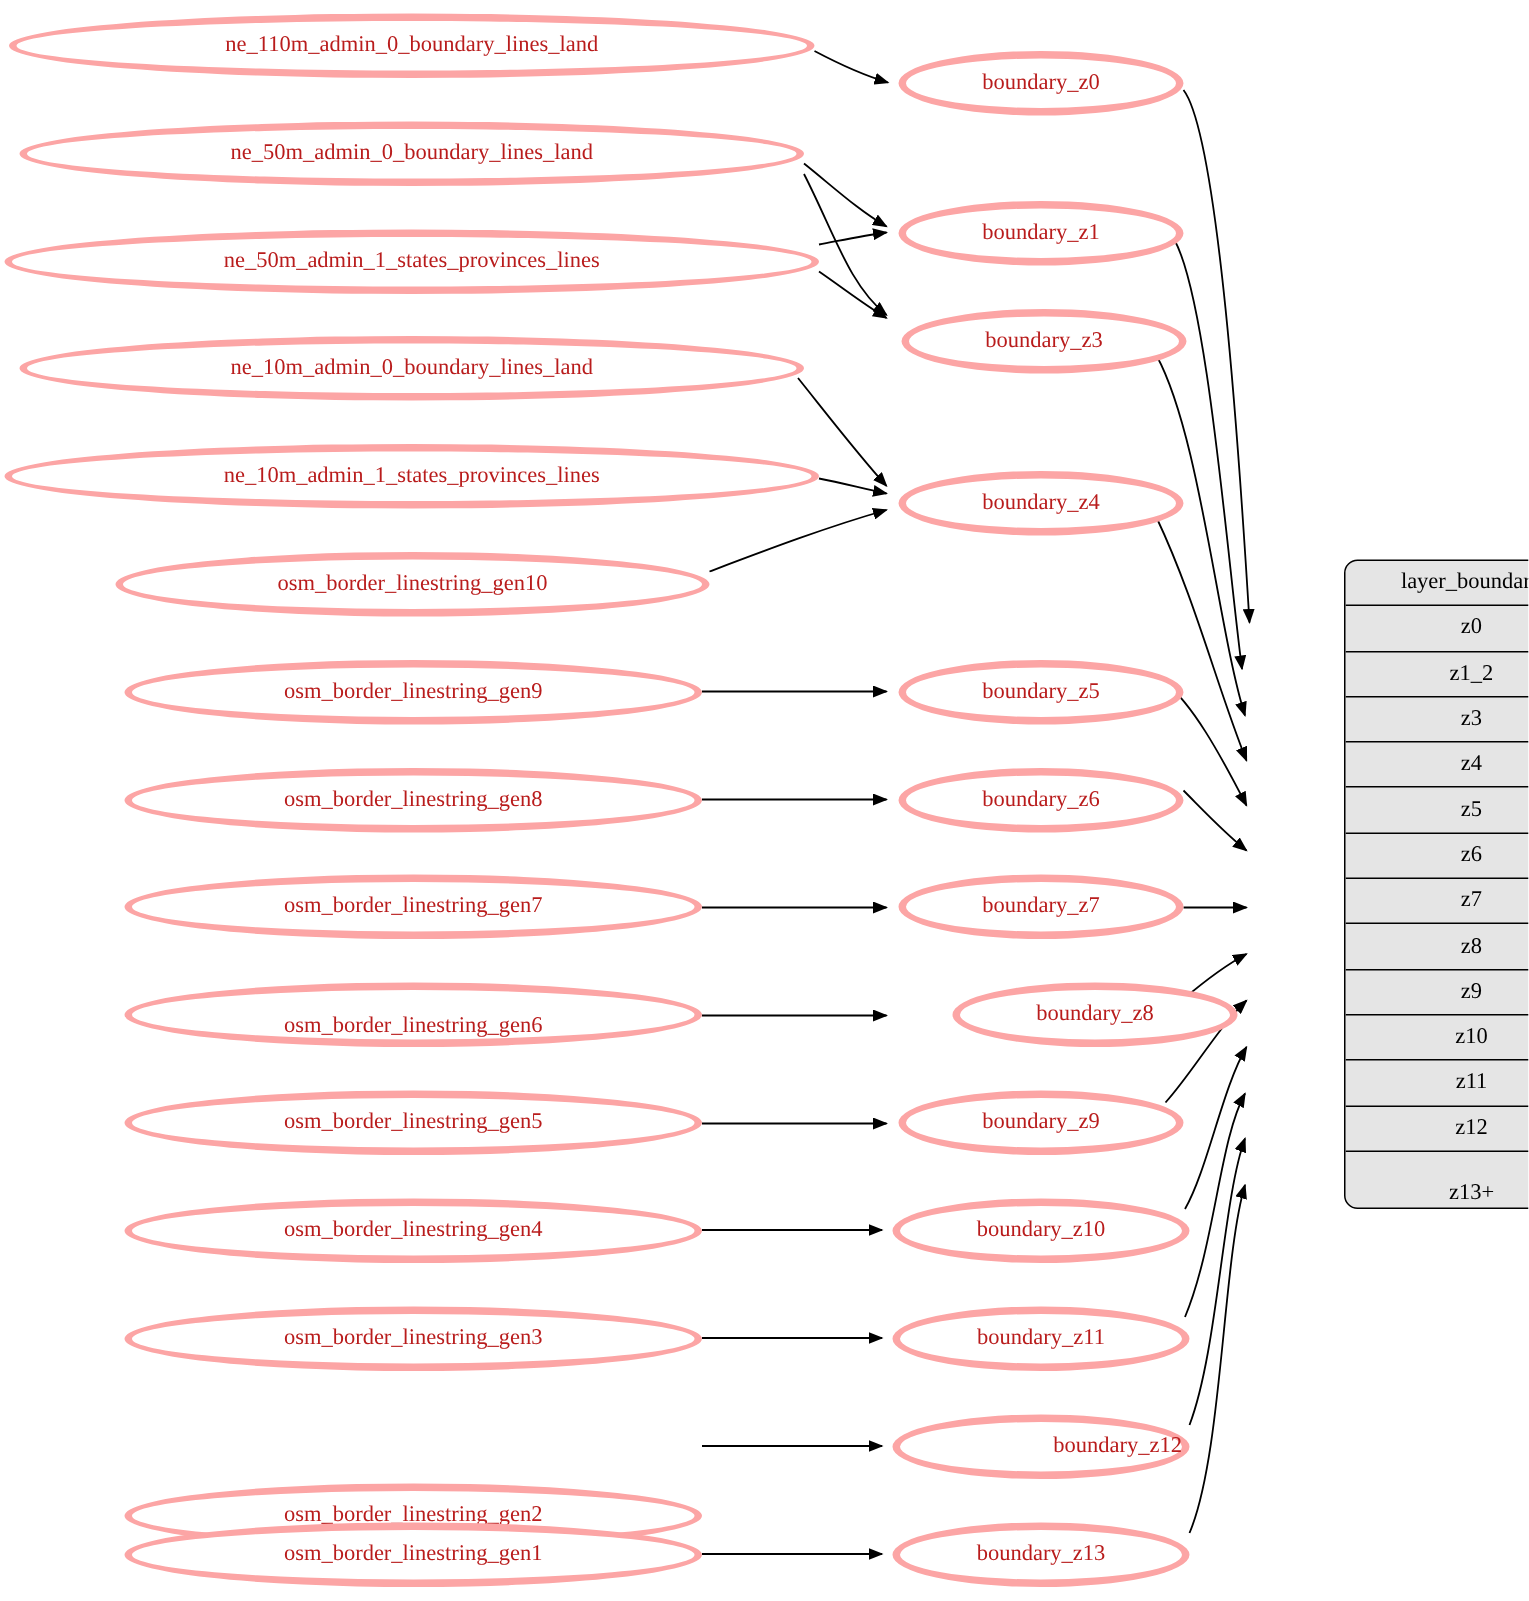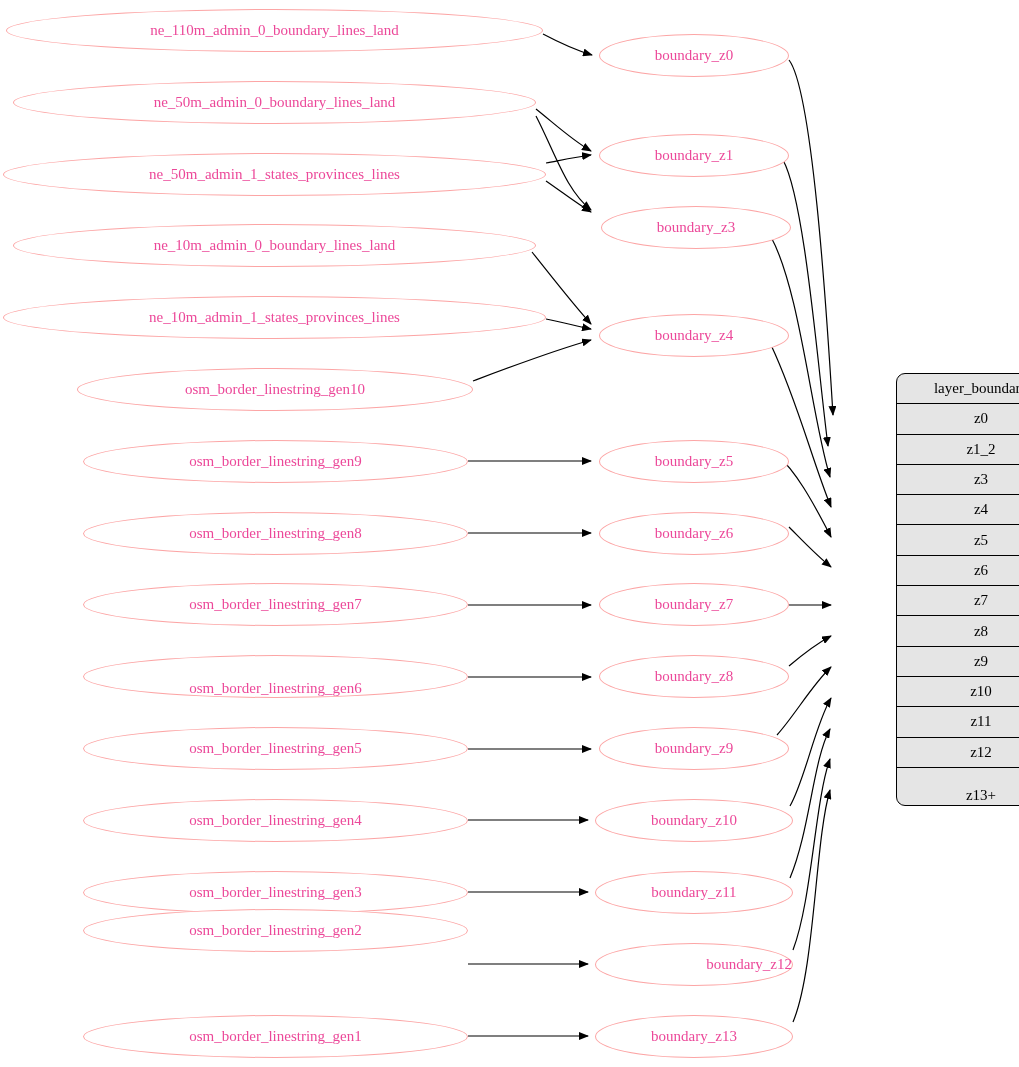--- a/index.html
+++ b/index.html
@@ -21,28 +21,28 @@
     position: absolute;
     left: 0;
     top: 0;
     width: 1019px;
     height: 1067px;
     pointer-events: none;
   }
   .node-ellipse {
     position: absolute;
     box-sizing: border-box;
-    border: 1px solid #fca5a5;
+    border: 5px solid #fca5a5;
     border-radius: 50%;
     background: #ffffff;
     display: flex;
     align-items: center;
     justify-content: center;
     font-size: 15px;
-    color: #ec4899;
+    color: #b91c1c;
     white-space: nowrap;
   }
   .table-box {
     position: absolute;
     box-sizing: border-box;
     border: 1px solid #000000;
     border-radius: 9px;
     background: #ffb6c1;
     overflow: hidden;
   }
@@ -150,21 +150,21 @@
       </div>
       <div class="node-ellipse" style="left: 83px; top: 727px; width: 385px; height: 43px;">
         <span>osm_border_linestring_gen5</span>
       </div>
       <div class="node-ellipse" style="left: 83px; top: 799px; width: 385px; height: 43px;">
         <span>osm_border_linestring_gen4</span>
       </div>
       <div class="node-ellipse" style="left: 83px; top: 871px; width: 385px; height: 43px;">
         <span>osm_border_linestring_gen3</span>
       </div>
-      <div class="node-ellipse" style="left: 83px; top: 909px; width: 385px; height: 43px;">
+      <div class="node-ellipse" style="left: 83px; top: 989px; width: 385px; height: 43px;">
         <span>osm_border_linestring_gen2</span>
       </div>
       <div class="node-ellipse" style="left: 83px; top: 1015px; width: 385px; height: 43px;">
         <span>osm_border_linestring_gen1</span>
       </div>
       <div class="node-ellipse" style="left: 599px; top: 34px; width: 190px; height: 43px;">
         <span>boundary_z0</span>
       </div>
       <div class="node-ellipse" style="left: 599px; top: 134px; width: 190px; height: 43px;">
         <span>boundary_z1</span>
@@ -177,21 +177,21 @@
       </div>
       <div class="node-ellipse" style="left: 599px; top: 440px; width: 190px; height: 43px;">
         <span>boundary_z5</span>
       </div>
       <div class="node-ellipse" style="left: 599px; top: 512px; width: 190px; height: 43px;">
         <span>boundary_z6</span>
       </div>
       <div class="node-ellipse" style="left: 599px; top: 583px; width: 190px; height: 43px;">
         <span>boundary_z7</span>
       </div>
-      <div class="node-ellipse" style="left: 599px; top: 655px; width: 190px; height: 43px;">
+      <div class="node-ellipse" style="left: 635px; top: 655px; width: 190px; height: 43px;">
         <span>boundary_z8</span>
       </div>
       <div class="node-ellipse" style="left: 599px; top: 727px; width: 190px; height: 43px;">
         <span>boundary_z9</span>
       </div>
       <div class="node-ellipse" style="left: 595px; top: 799px; width: 198px; height: 43px;">
         <span>boundary_z10</span>
       </div>
       <div class="node-ellipse" style="left: 595px; top: 871px; width: 198px; height: 43px;">
         <span>boundary_z11</span>

